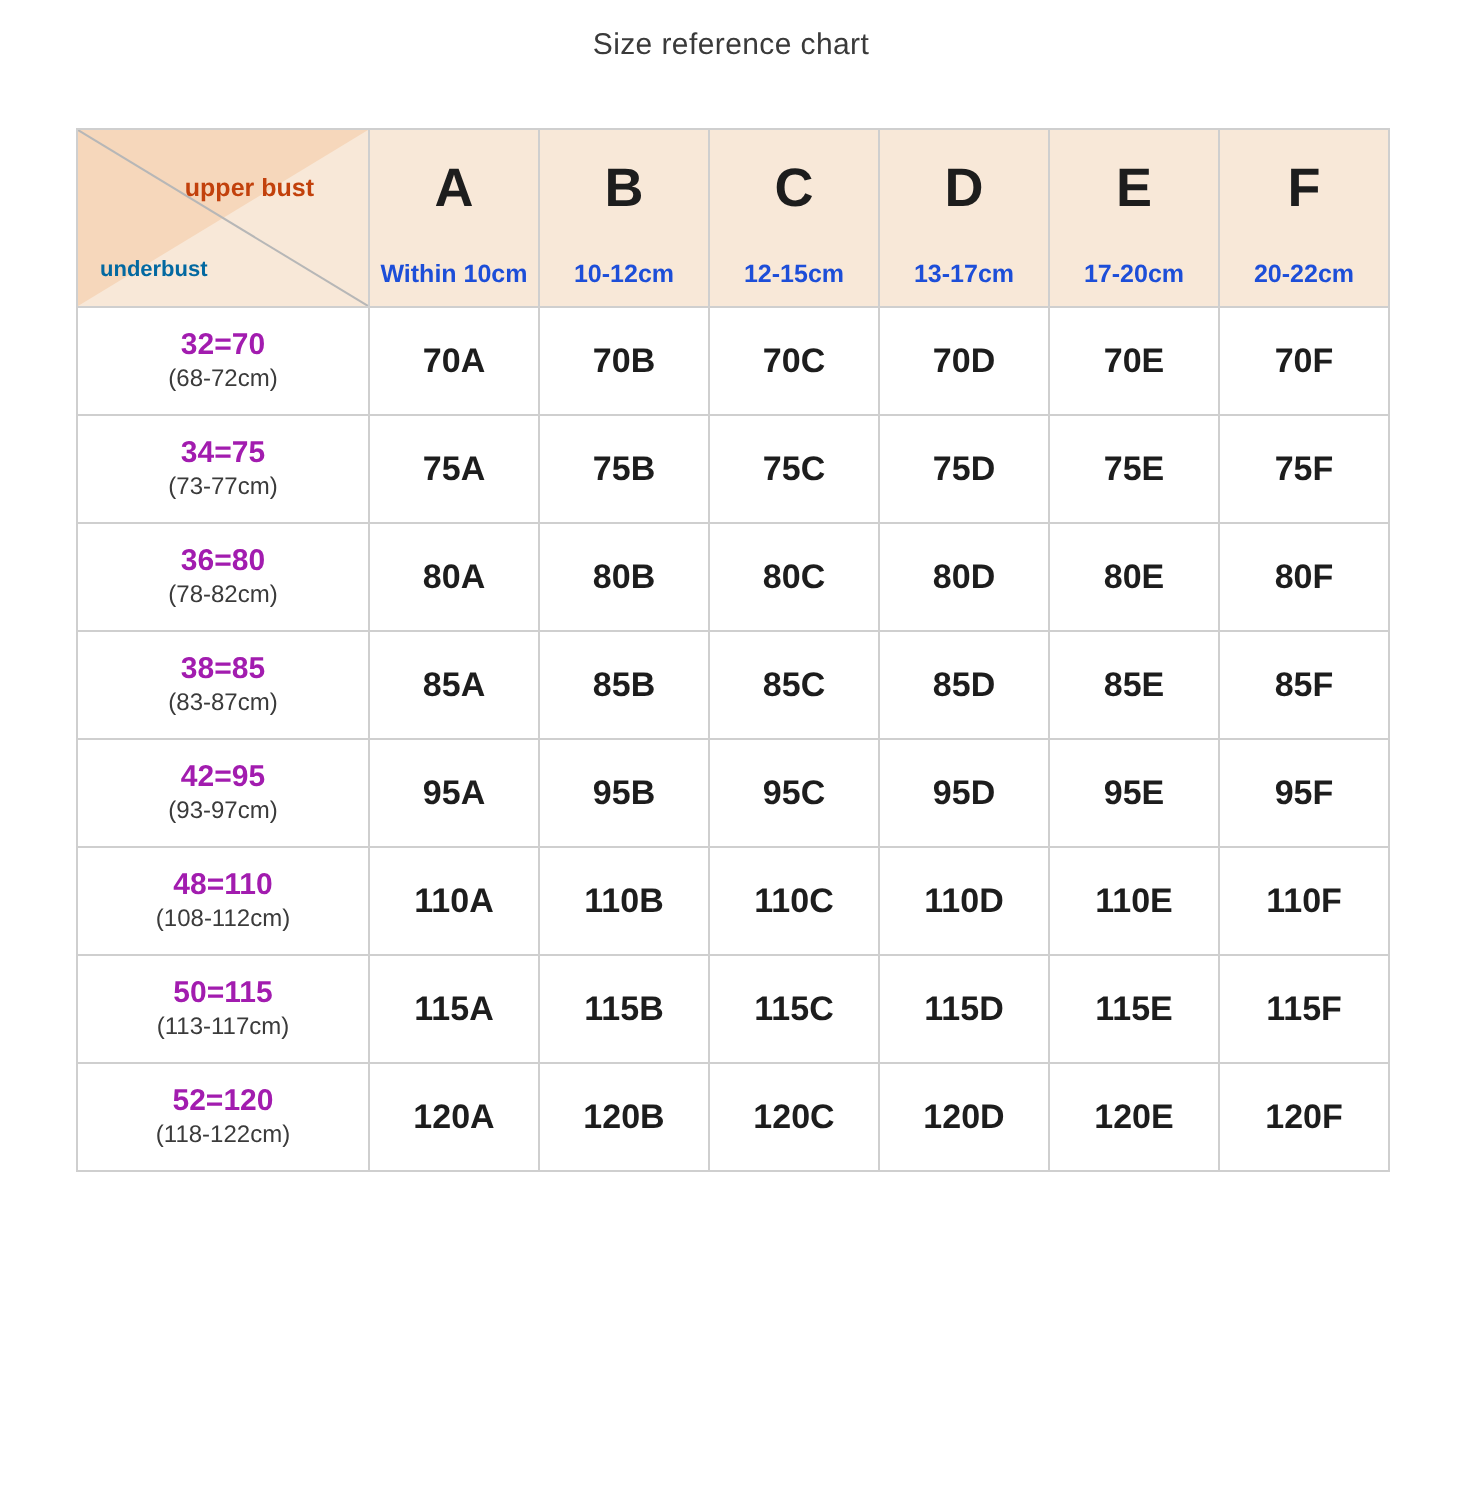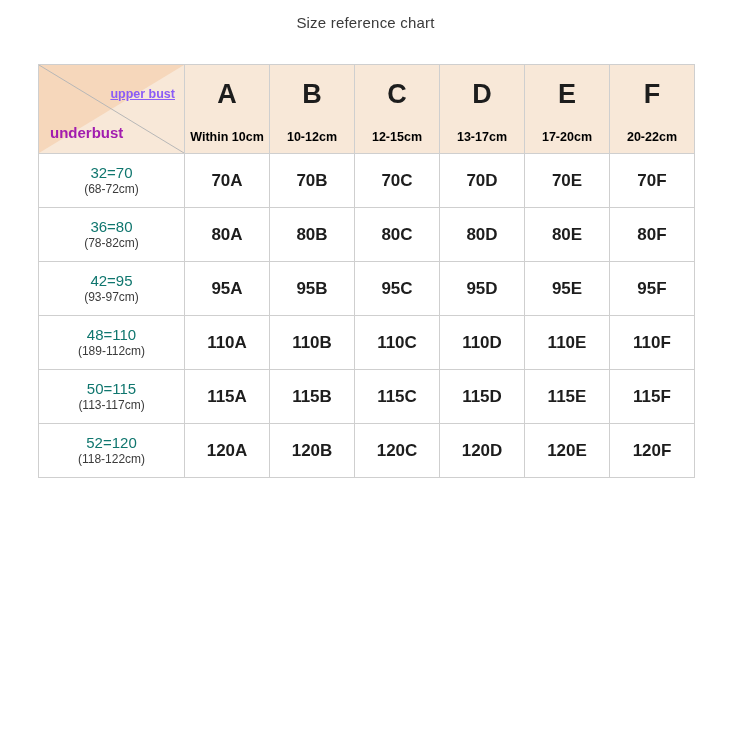--- a/index.html
+++ b/index.html
@@ -60,69 +60,68 @@
     inset: 0;
     overflow: hidden;
   }
   .corner .diag svg {
     display: block;
     width: 100%;
     height: 100%;
   }
   .corner .upper {
     position: absolute;
-    right: 9px;
+    right: 27px;
     top: 22px;
     font-size: 12.5px;
-    color: #8b5cf6;
-    text-decoration: underline;
+    color: #c2410c;
   }
   .corner .lower {
     position: absolute;
     left: 11px;
     bottom: 12px;
-    font-size: 15px;
-    color: #a21caf;
+    font-size: 11px;
+    color: #0369a1;
   }
 
   
   .cuphead {
     background: #f8e8d8;
     height: 88px;
     position: relative;
   }
   .cuphead .letter {
     font-size: 27px;
     font-weight: 700;
     color: #1d1d1d;
     line-height: 1;
     position: absolute;
     left: 0; right: 0;
     top: 16px;
   }
   .cuphead .range {
     font-size: 12.5px;
-    color: #000000;
+    color: #1d4ed8;
     position: absolute;
     left: 0; right: 0;
     bottom: 9px;
   }
 
   
   tr.body-row td {
     height: 53px;
   }
   .band {
     background: #ffffff;
     line-height: 1.25;
   }
   .band .band-main {
     font-size: 15px;
-    font-weight: 400;
-    color: #0f766e;
+    font-weight: 700;
+    color: #a21caf;
   }
   .band .band-sub {
     font-size: 12px;
     color: #3b3b3b;
   }
   .sizecell {
     font-size: 17px;
     font-weight: 700;
     color: #1d1d1d;
     background: #ffffff;
@@ -192,55 +191,79 @@
             <div class="band-sub">(68-72cm)</div>
           </td>
           <td class="sizecell">70A</td>
           <td class="sizecell">70B</td>
           <td class="sizecell">70C</td>
           <td class="sizecell">70D</td>
           <td class="sizecell">70E</td>
           <td class="sizecell">70F</td>
         </tr>
 
+        <tr class="body-row">
+          <td class="band">
+            <div class="band-main">34=75</div>
+            <div class="band-sub">(73-77cm)</div>
+          </td>
+          <td class="sizecell">75A</td>
+          <td class="sizecell">75B</td>
+          <td class="sizecell">75C</td>
+          <td class="sizecell">75D</td>
+          <td class="sizecell">75E</td>
+          <td class="sizecell">75F</td>
+        </tr>
 
         <tr class="body-row">
           <td class="band">
             <div class="band-main">36=80</div>
             <div class="band-sub">(78-82cm)</div>
           </td>
           <td class="sizecell">80A</td>
           <td class="sizecell">80B</td>
           <td class="sizecell">80C</td>
           <td class="sizecell">80D</td>
           <td class="sizecell">80E</td>
           <td class="sizecell">80F</td>
         </tr>
 
+        <tr class="body-row">
+          <td class="band">
+            <div class="band-main">38=85</div>
+            <div class="band-sub">(83-87cm)</div>
+          </td>
+          <td class="sizecell">85A</td>
+          <td class="sizecell">85B</td>
+          <td class="sizecell">85C</td>
+          <td class="sizecell">85D</td>
+          <td class="sizecell">85E</td>
+          <td class="sizecell">85F</td>
+        </tr>
 
 
         <tr class="body-row">
           <td class="band">
             <div class="band-main">42=95</div>
             <div class="band-sub">(93-97cm)</div>
           </td>
           <td class="sizecell">95A</td>
           <td class="sizecell">95B</td>
           <td class="sizecell">95C</td>
           <td class="sizecell">95D</td>
           <td class="sizecell">95E</td>
           <td class="sizecell">95F</td>
         </tr>
 
 
 
         <tr class="body-row">
           <td class="band">
             <div class="band-main">48=110</div>
-            <div class="band-sub">(189-112cm)</div>
+            <div class="band-sub">(108-112cm)</div>
           </td>
           <td class="sizecell">110A</td>
           <td class="sizecell">110B</td>
           <td class="sizecell">110C</td>
           <td class="sizecell">110D</td>
           <td class="sizecell">110E</td>
           <td class="sizecell">110F</td>
         </tr>
 
         <tr class="body-row">

